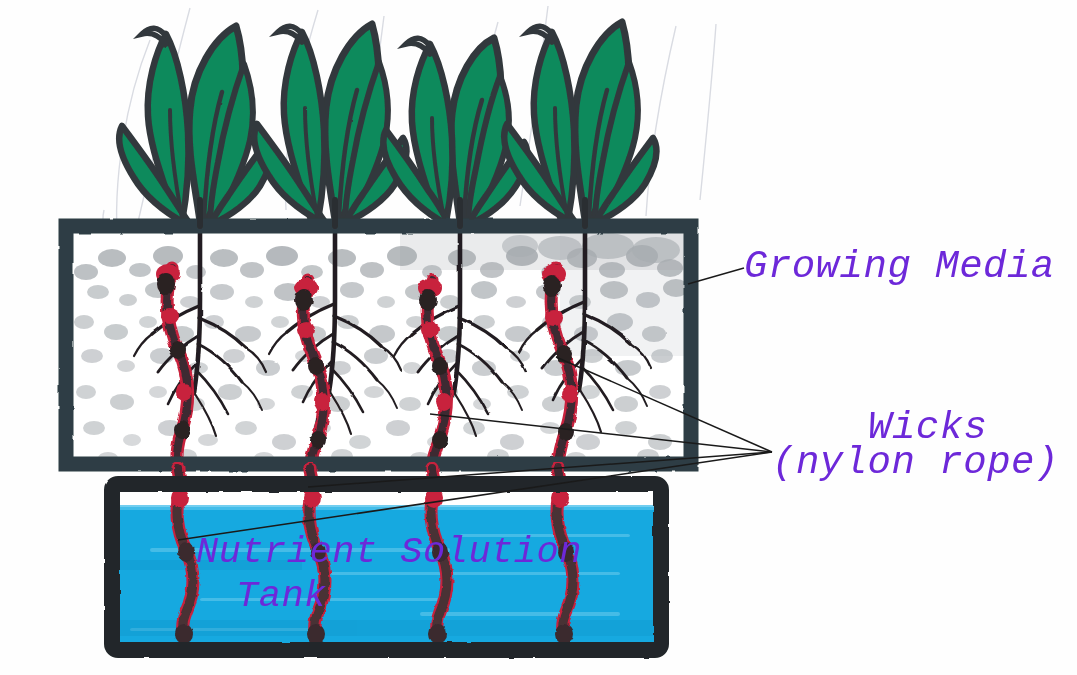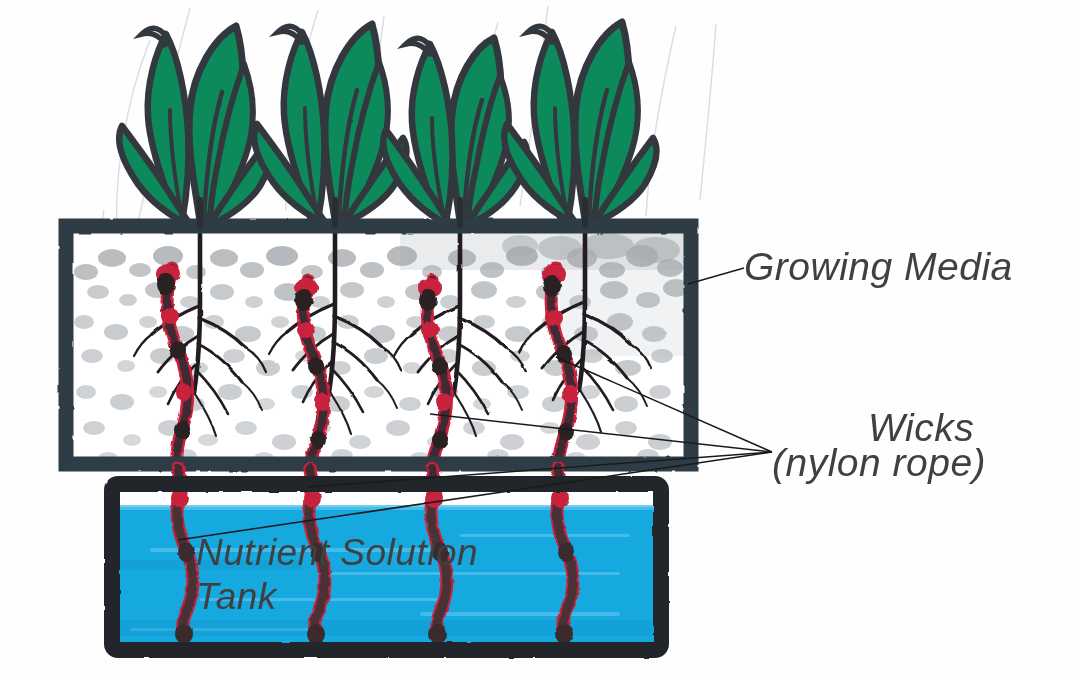--- a/index.html
+++ b/index.html
@@ -20,23 +20,23 @@
   }
   #art {
     position: absolute;
     left: 0;
     top: 0;
     width: 1077px;
     height: 675px;
   }
   .lbl {
     position: absolute;
-    font-family: Liberation Sans, sans-serif;
+    font-family: Liberation Mono, monospace;
     font-style: italic;
-    color: #404040;
+    color: #6d28d9;
     white-space: nowrap;
     letter-spacing: 0.5px;
     line-height: 1.18;
   }
   #label-growing-media {
     left: 744px;
     top: 244px;
     font-size: 39px;
   }
   #label-wicks {
@@ -49,21 +49,21 @@
     top: 440px;
     font-size: 39px;
   }
   #label-tank {
     left: 196px;
     top: 531px;
     font-size: 37px;
     text-align: left;
     width: 340px;
   }
-  #label-tank .ln2 { display: block; }
+  #label-tank .ln2 { display: block; padding-left: 40px; }
 </style>
 </head>
 <body>
 
 <div id="stage">
 
   <svg id="art" viewBox="0 0 1077 675" xmlns="http://www.w3.org/2000/svg">
 
     <defs>
 

